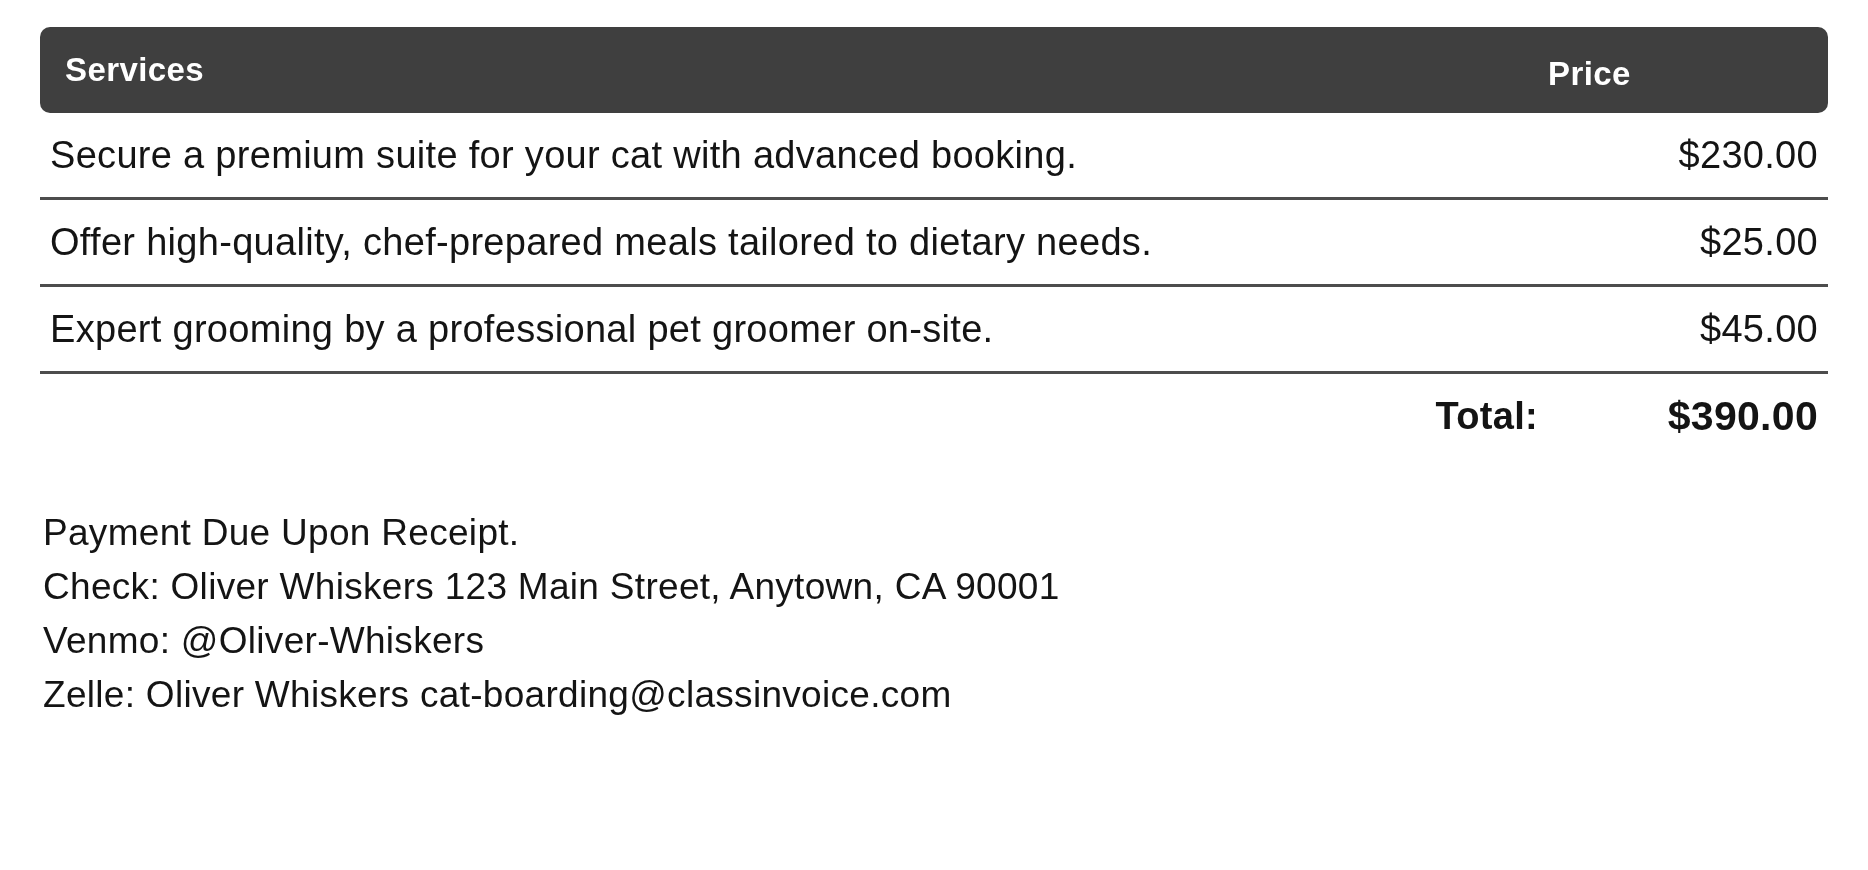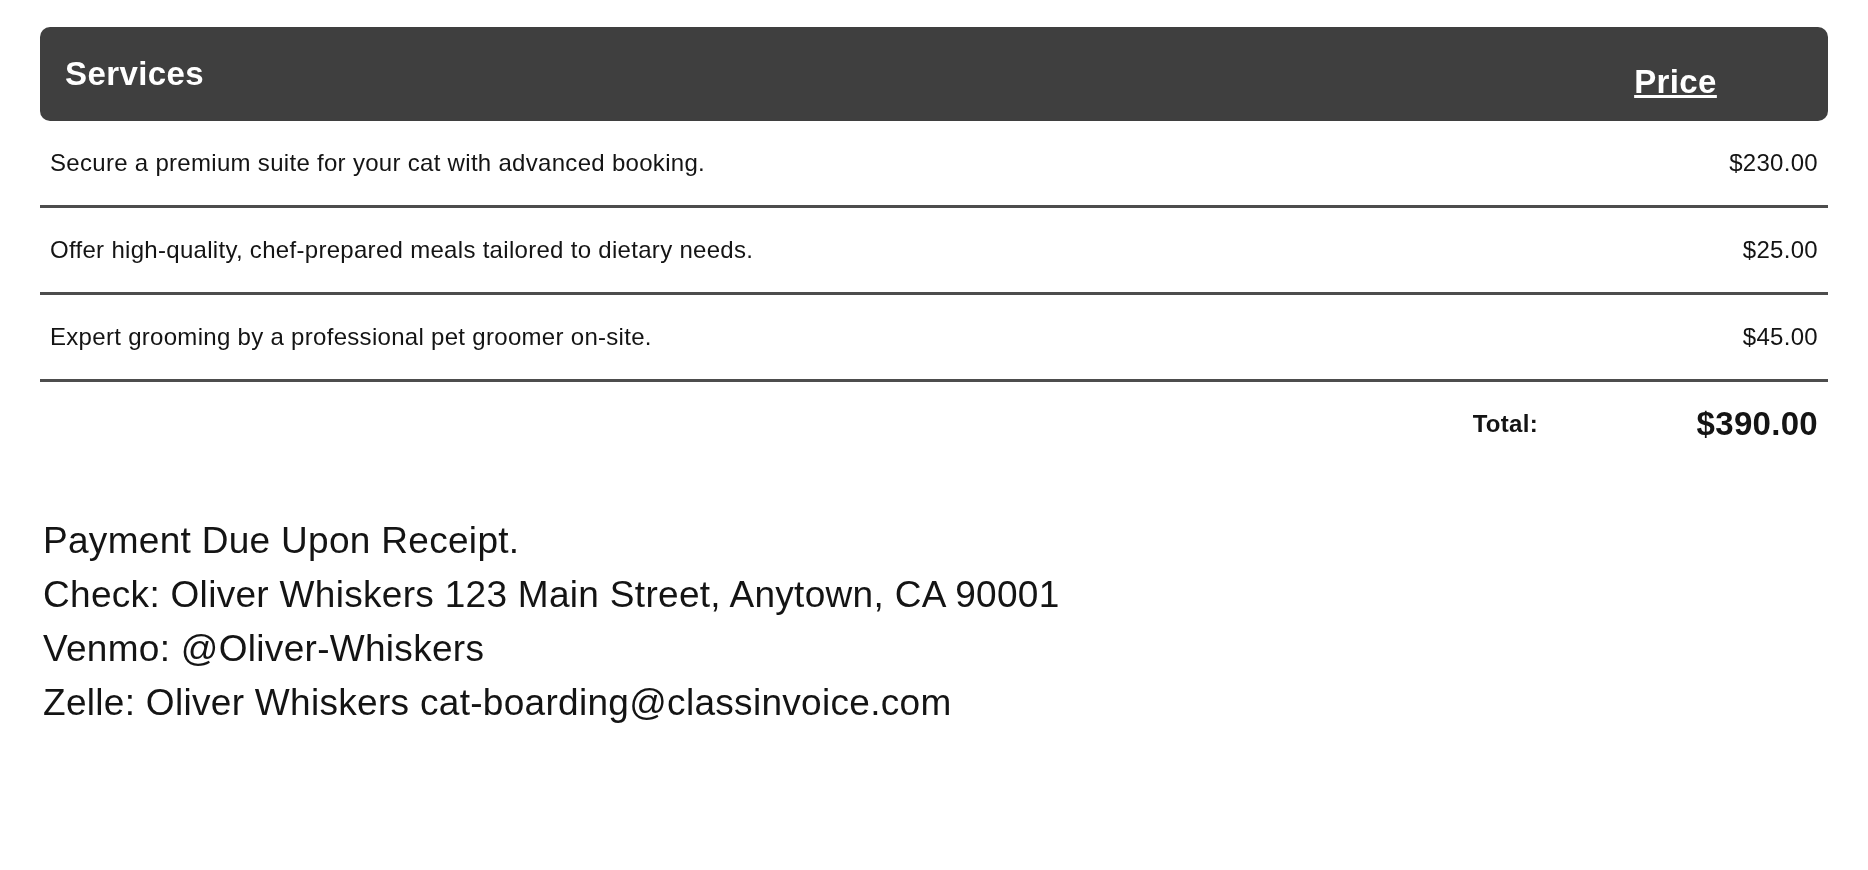--- a/index.html
+++ b/index.html
@@ -29,49 +29,48 @@
     font-weight: 700;
     letter-spacing: 0.4px;
     vertical-align: middle;
   }
   th.th-services {
     text-align: left;
     padding: 0 0 0 25px;
     border-radius: 10px 0 0 10px;
   }
   th.th-price {
-    text-align: center;
-    padding: 16px 25px 0 0;
+    text-align: left;
+    padding: 8px 25px 0 0;
     border-radius: 0 10px 10px 0;
     width: 255px;
-    text-decoration: underline;
   }
   td {
-    font-size: 24px;
+    font-size: 38px;
     line-height: 40px;
     color: #141414;
     letter-spacing: 0.3px;
     vertical-align: middle;
   }
   tr.service-row td {
     border-bottom: 3px solid #4d4d4d;
     padding: 22px 10px;
   }
   td.td-price {
     text-align: right;
     white-space: nowrap;
   }
   tr.total-row td {
     padding: 22px 10px;
     font-weight: 700;
     text-align: right;
     border: none;
   }
   td.td-total-value {
-    font-size: 33px;
+    font-size: 41px;
   }
   .terms {
     margin: 48px 0 0 3px;
   }
   .terms-heading {
     color: #7b7b7b;
     font-size: 32px;
     line-height: 54px;
     letter-spacing: 0.3px;
   }

